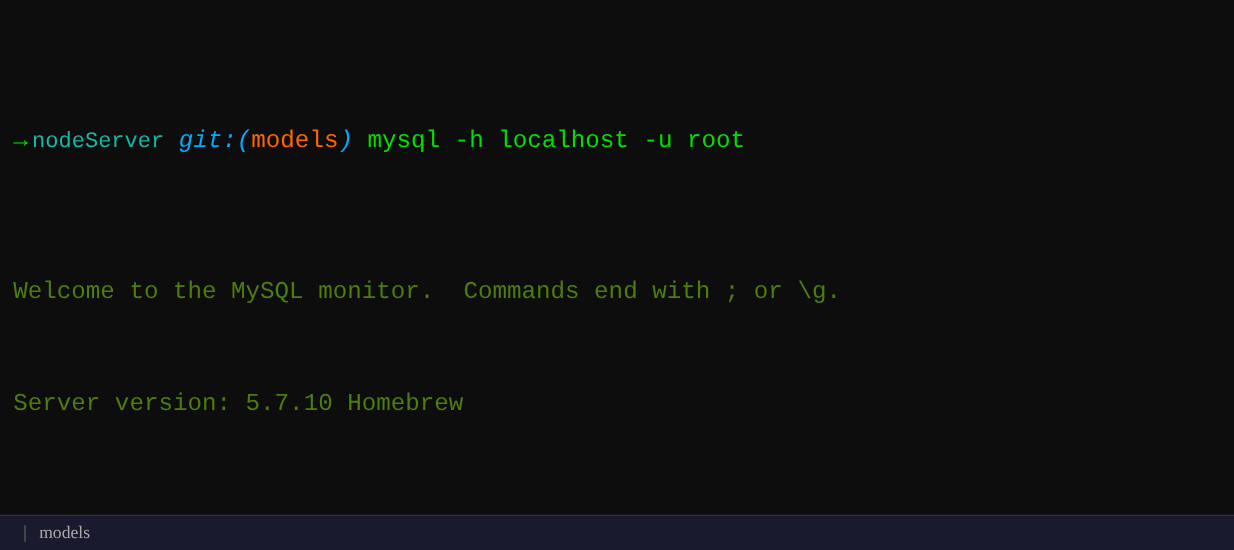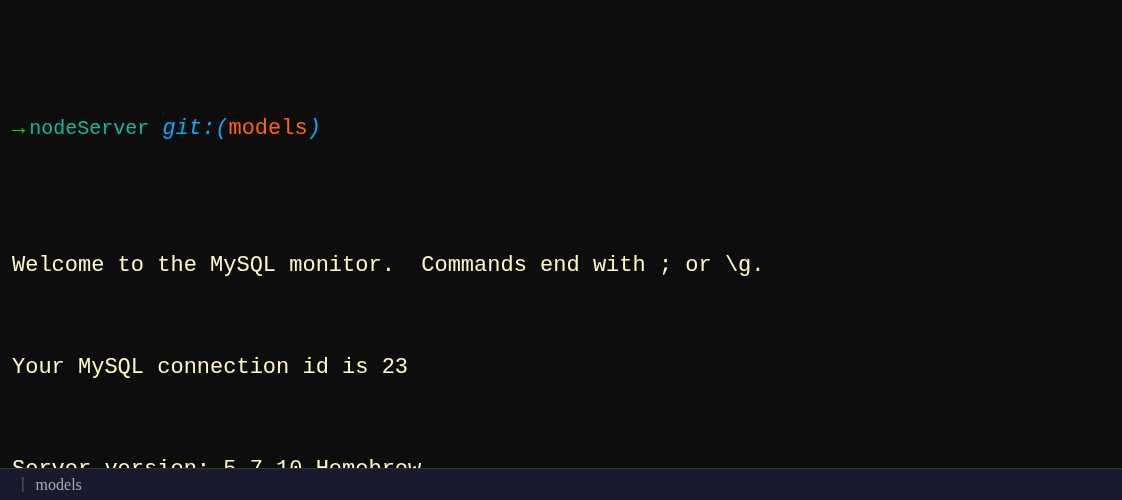--- a/index.html
+++ b/index.html
@@ -58,21 +58,21 @@
       color: #ff6600;
       font-size: 22px;
     }
 
     .prompt-cmd {
       color: #00e000;
       font-size: 22px;
     }
 
     .green-text {
-      color: #fef9c3;
+      color: #4d7c0f;
       font-size: 22px;
       line-height: 1.55;
       white-space: pre;
     }
 
     .bottom-bar {
       position: absolute;
       bottom: 0;
       left: 0;
       right: 0;
@@ -101,24 +101,24 @@
 <div class="terminal">
   <div class="terminal-content">
 
     <div class="prompt-line">
       <span class="arrow">→</span>
       <span class="prompt-dir">nodeServer</span>
       <span class="prompt-git"> git:</span>
       <span class="prompt-git">(</span>
       <span class="prompt-branch">models</span>
       <span class="prompt-git">)</span>
+      <span class="prompt-cmd"> mysql -h localhost -u root</span>
     </div>
 
     <div class="green-text">Welcome to the MySQL monitor.  Commands end with ; or \g.</div>
-    <div class="green-text">Your MySQL connection id is 23</div>
     <div class="green-text">Server version: 5.7.10 Homebrew</div>
     
     
     
     
     
     
     
     
     

